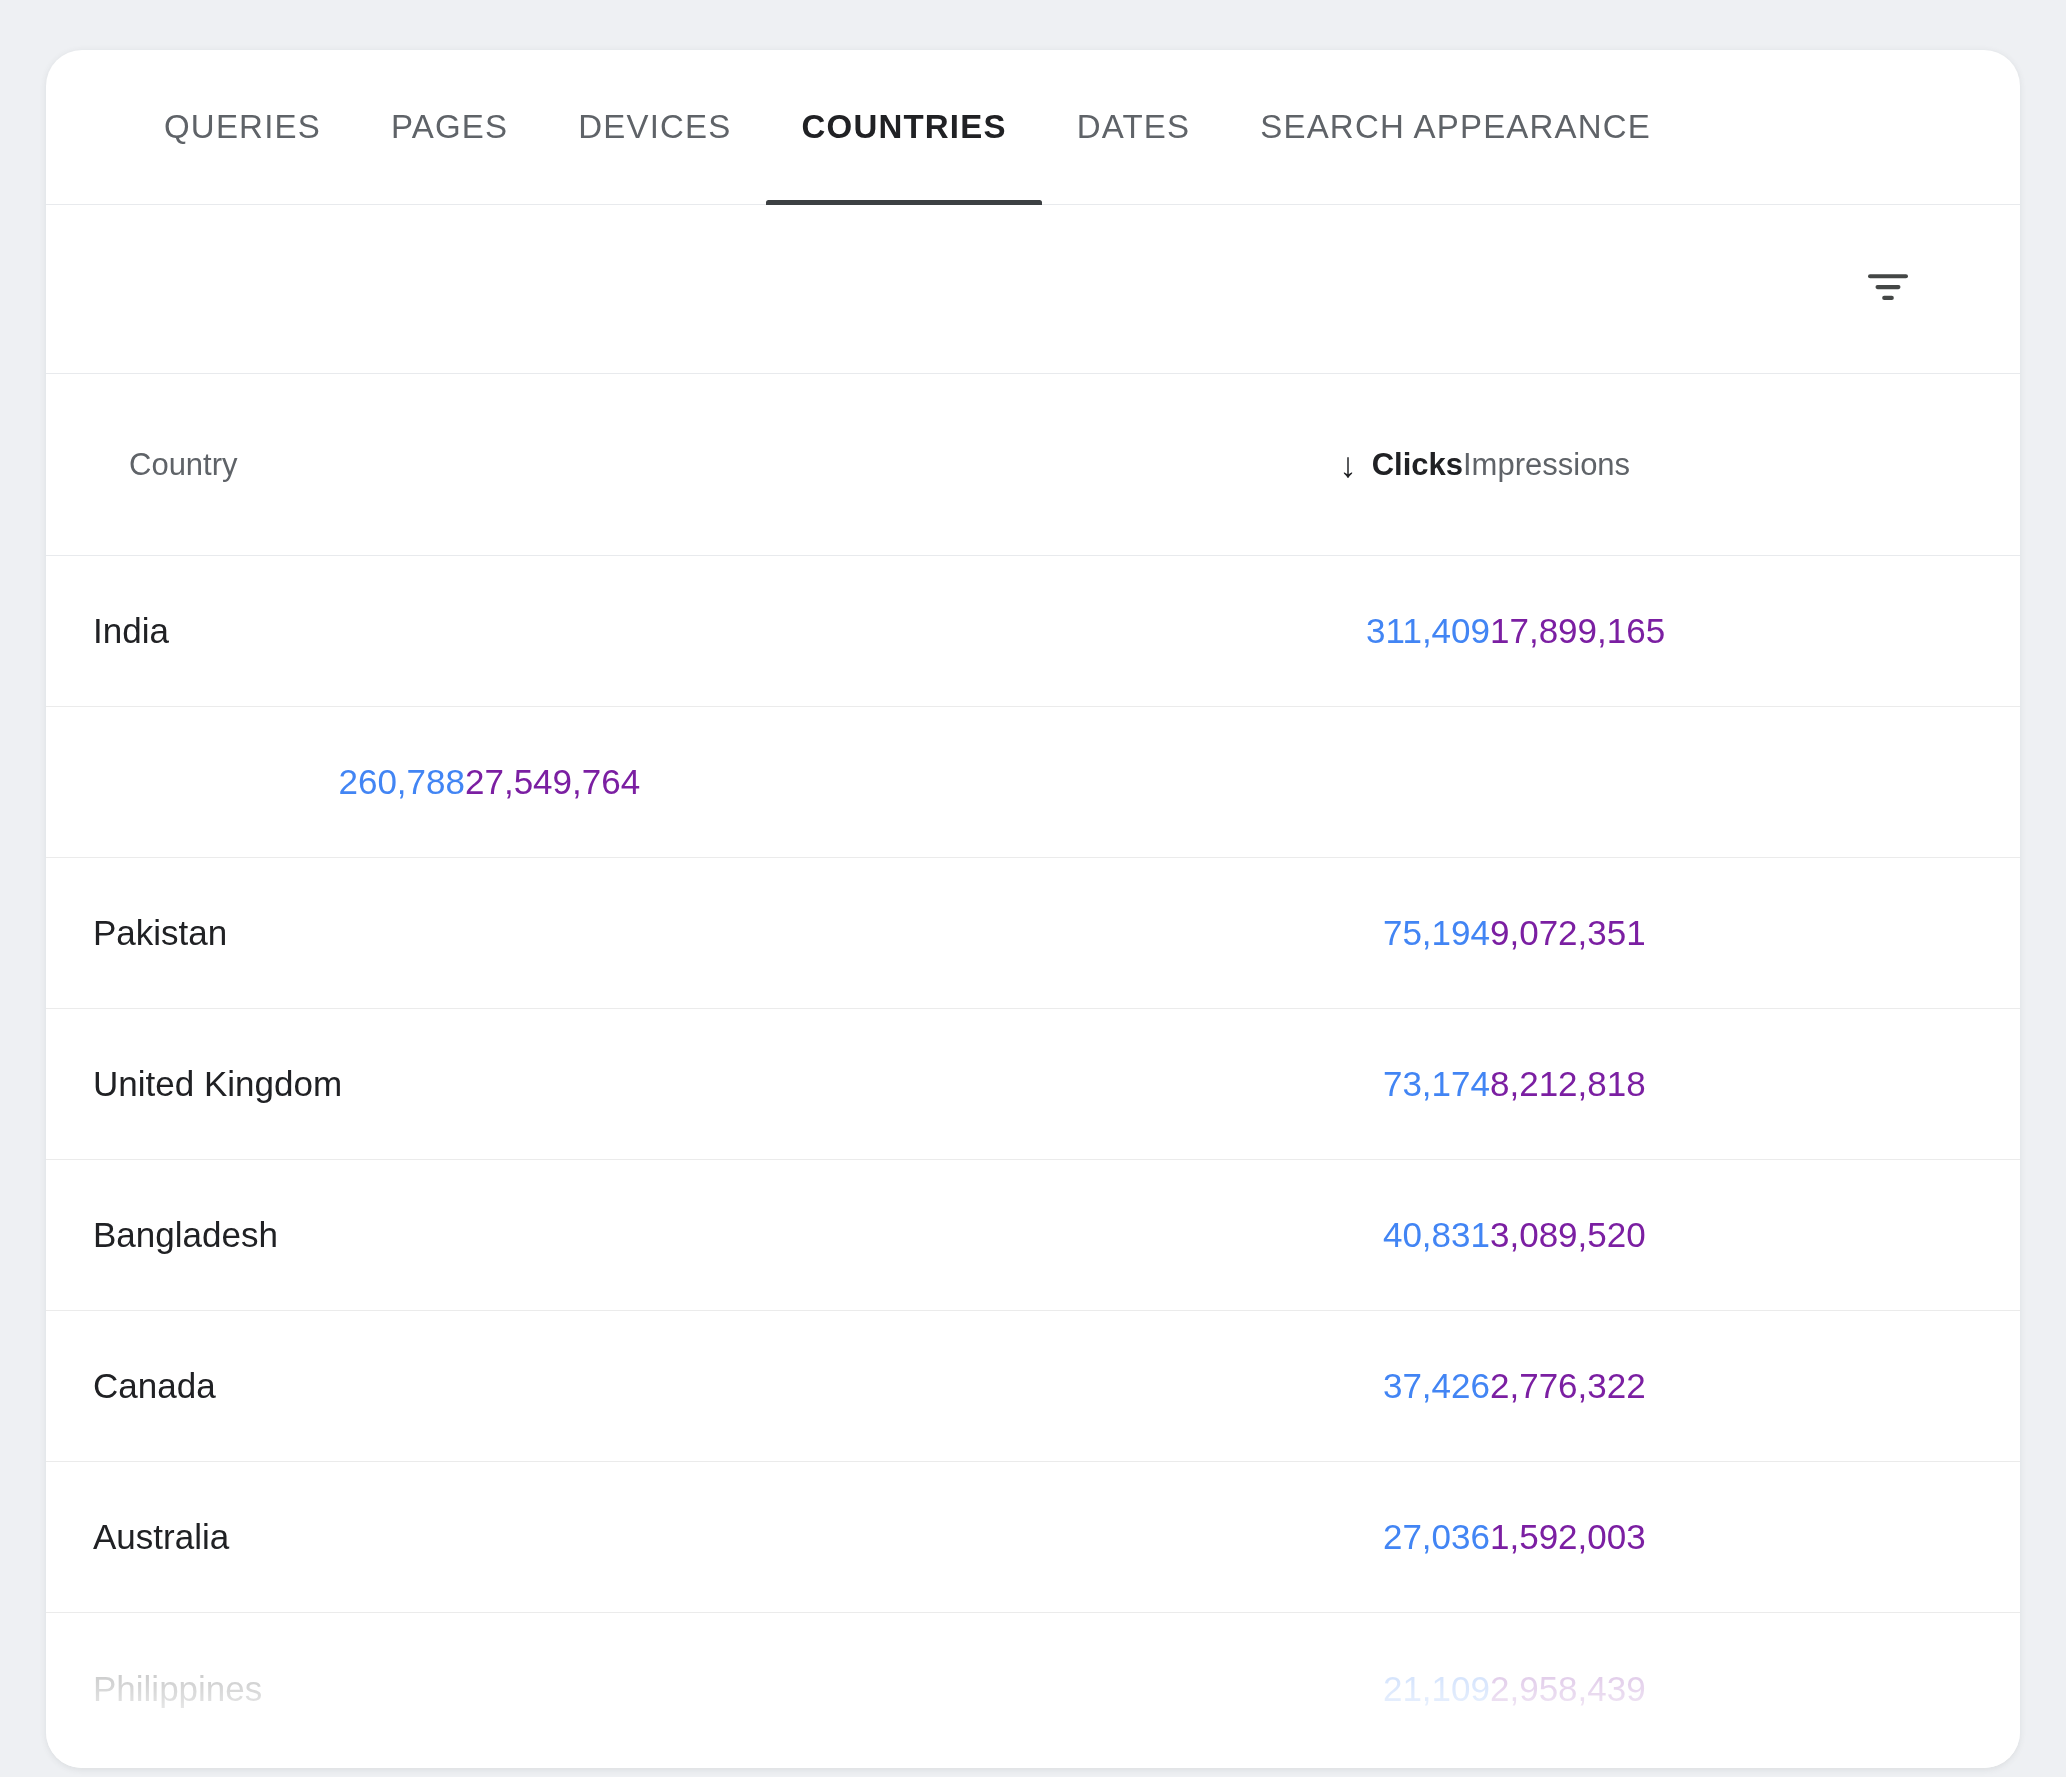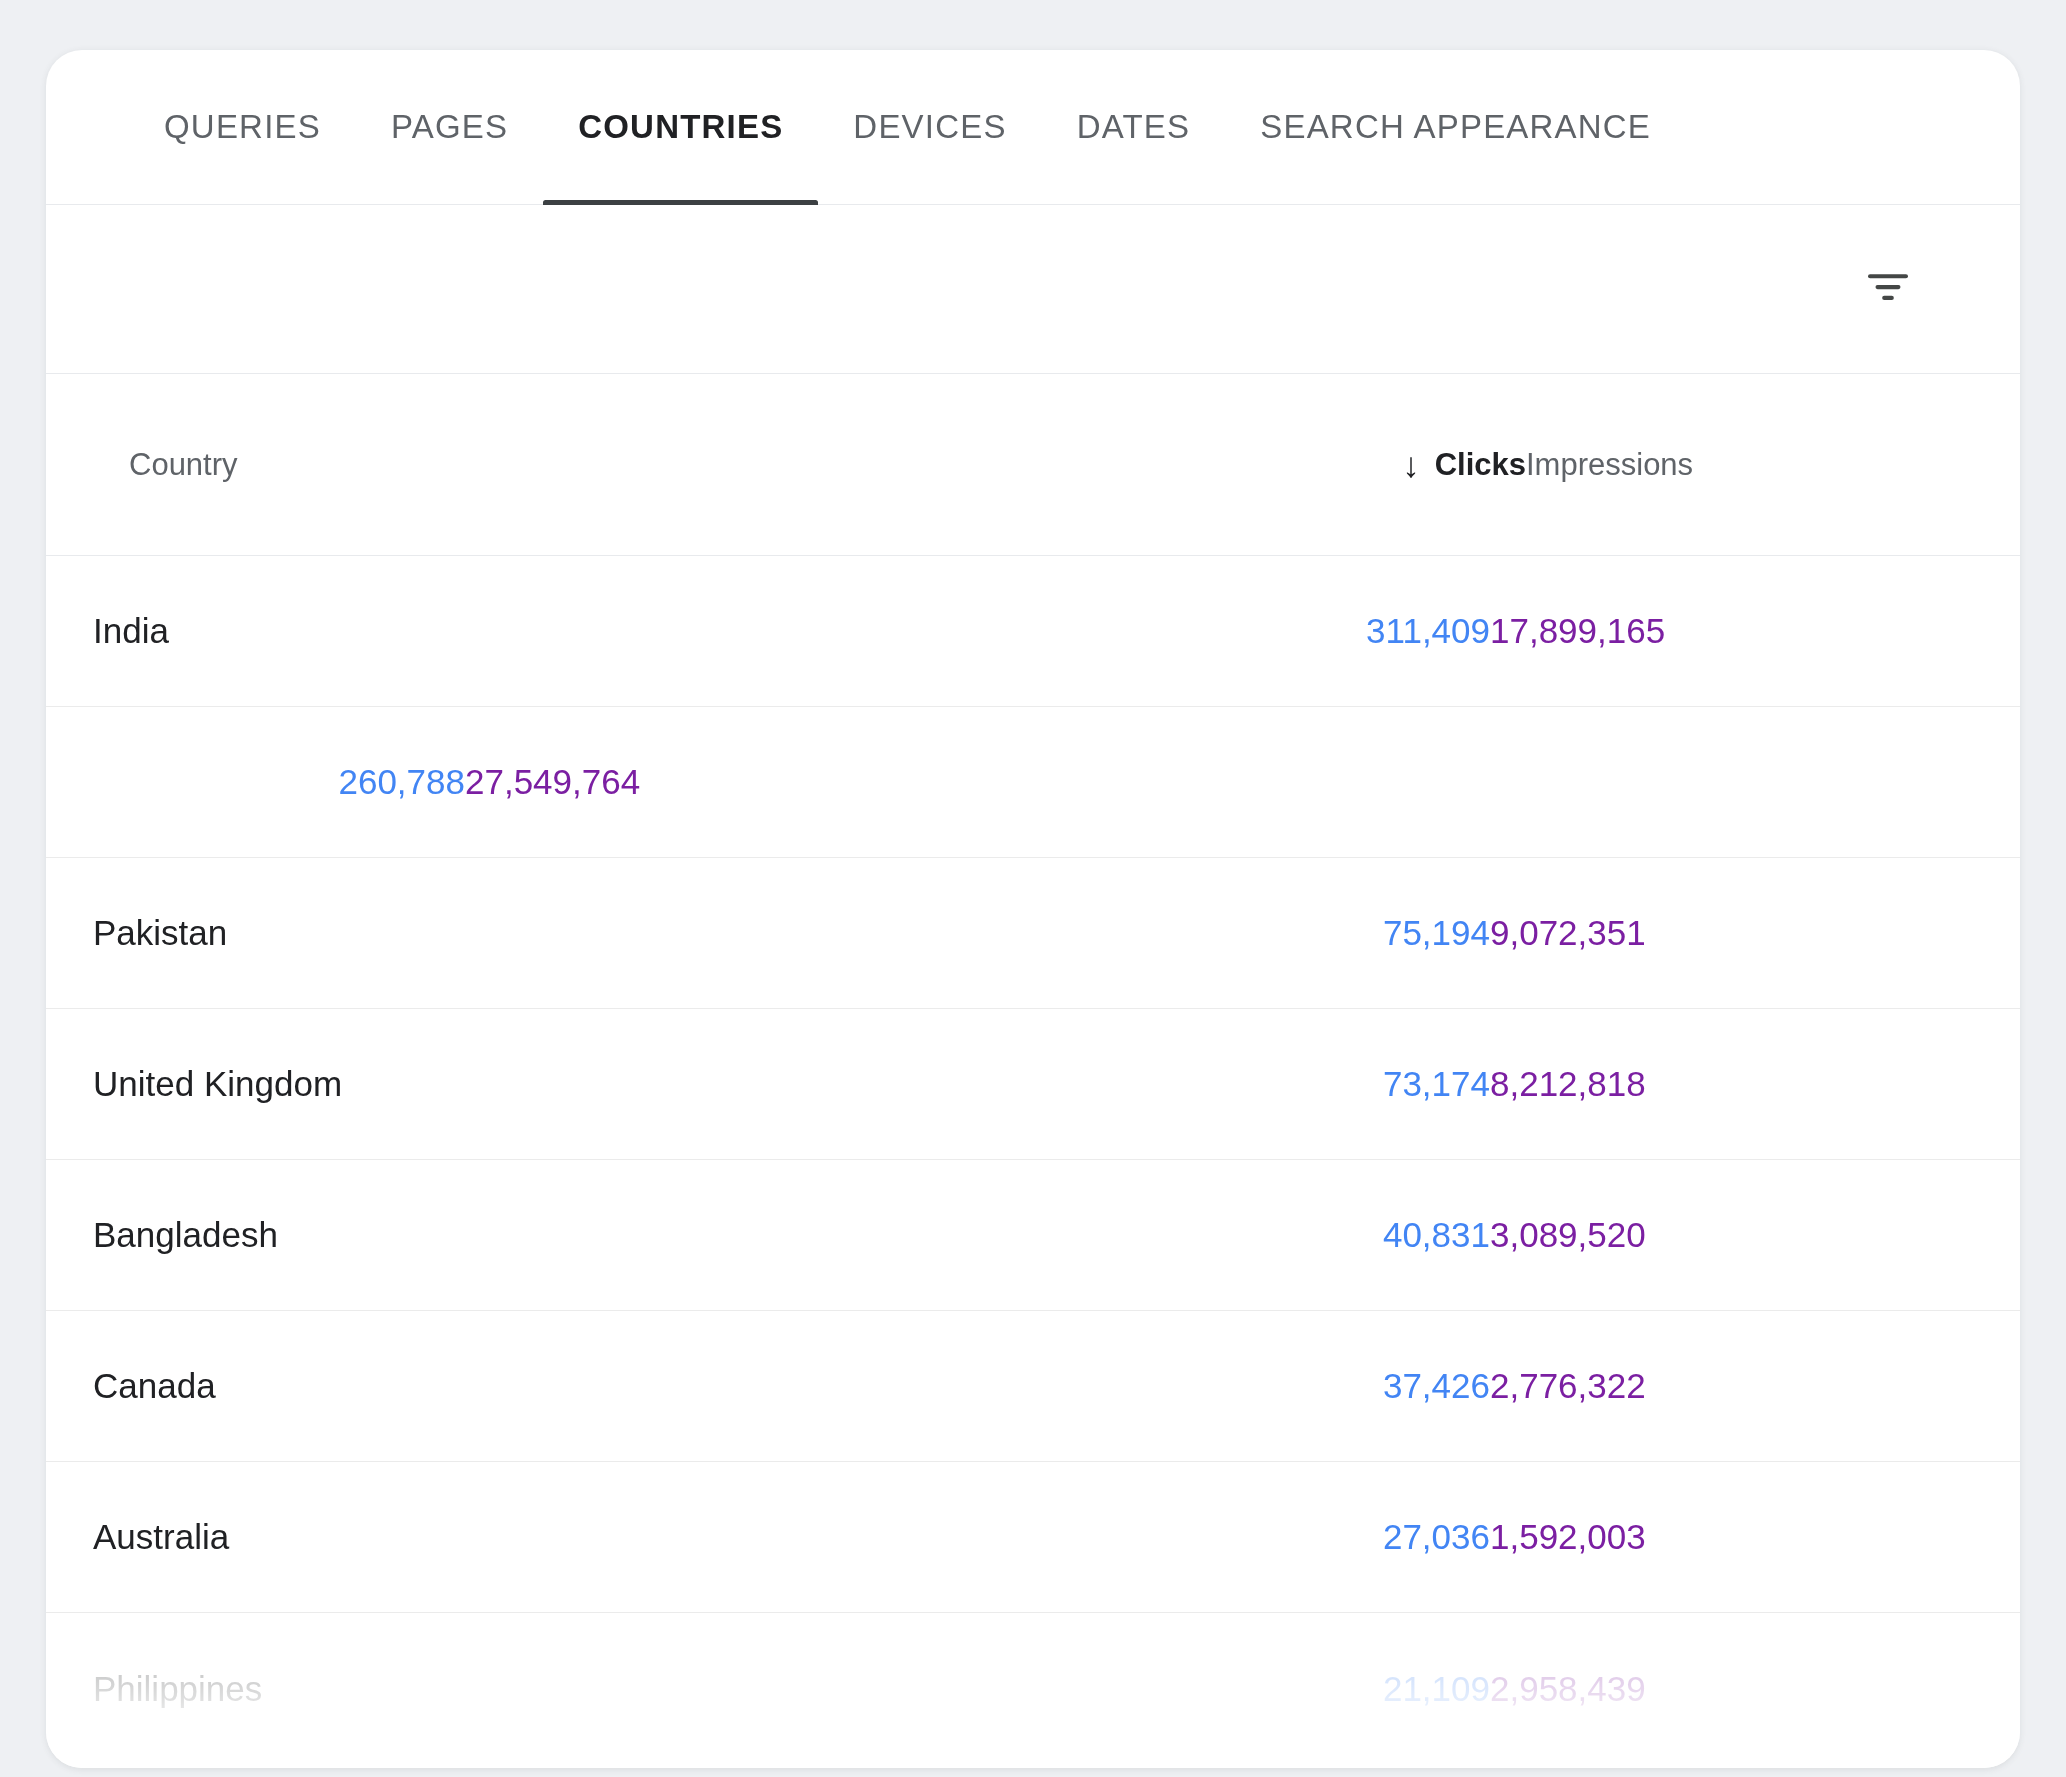--- a/index.html
+++ b/index.html
@@ -62,21 +62,21 @@
     width:66px; height:66px;
     display:flex; align-items:center; justify-content:center;
     border:none; background:transparent; cursor:pointer;
     border-radius:50%;
   }
   
   .thead {
     height:182px;
     display:flex;
     align-items:center;
-    padding:0 27px 0 83px;
+    padding:0 90px 0 83px;
     border-bottom:0.8px solid #e8eaed;
     font-size:31px;
     font-weight:500;
     color:#5f6368;
   }
   .col-country { flex:1; text-align:left; }
   .col-clicks { width:372px; text-align:right; }
   .col-impressions { width:467px; }
   .th-clicks {
     display:flex;
@@ -116,25 +116,25 @@
 
 <div class="card">
 
   <div class="tab-bar">
     <div class="tab">
       <span>QUERIES</span>
     </div>
     <div class="tab">
       <span>PAGES</span>
     </div>
+    <div class="tab">
+      <span>DEVICES</span>
+    </div>
     <div class="tab active">
       <span>COUNTRIES</span>
-    </div>
-    <div class="tab">
-      <span>DEVICES</span>
     </div>
     <div class="tab">
       <span>DATES</span>
     </div>
     <div class="tab">
       <span>SEARCH APPEARANCE</span>
     </div>
   </div>
 
   <div class="filter-row">

